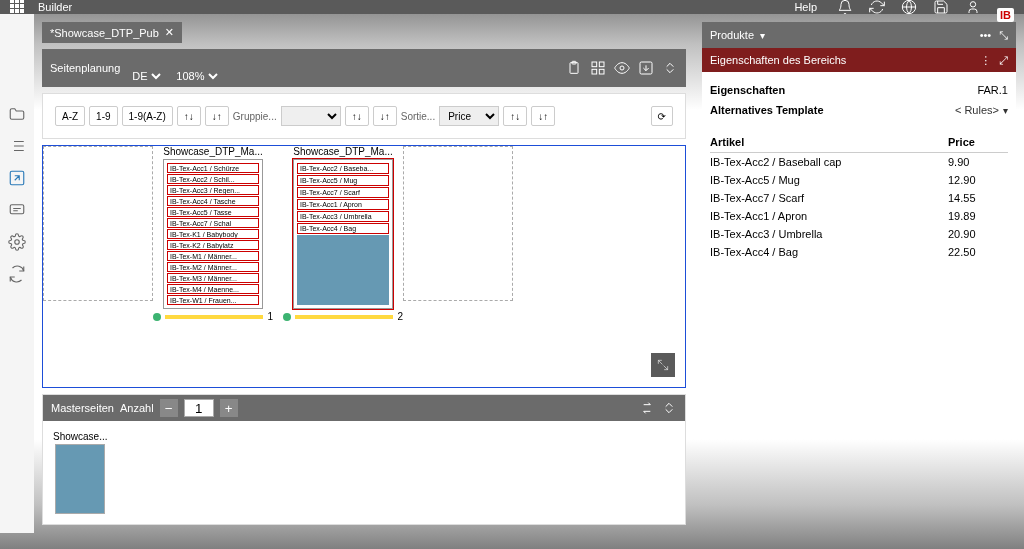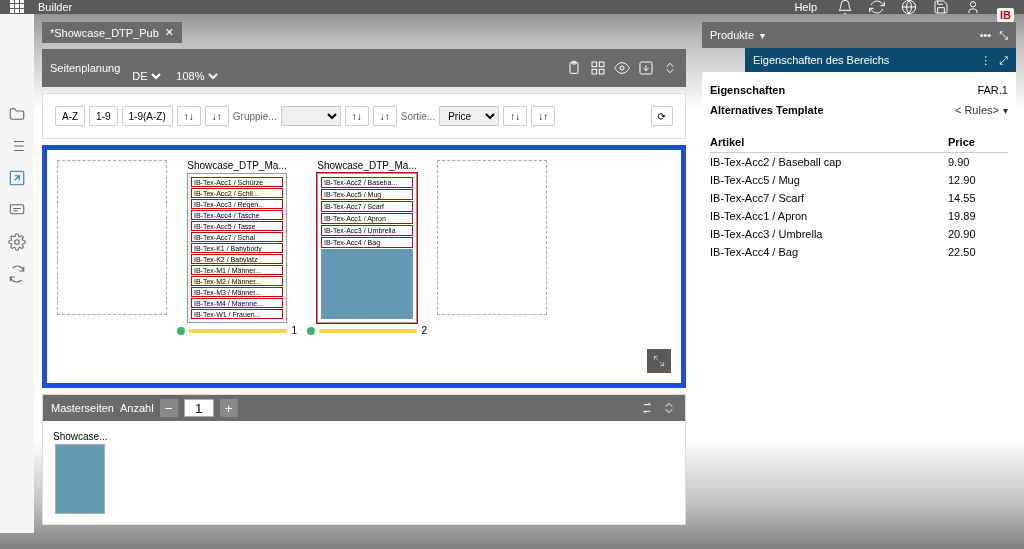--- a/index.html
+++ b/index.html
@@ -23,21 +23,21 @@
 .tab-close { cursor: pointer; }
 .panel-header { background: #6b6b6b; color: #fff; padding: 4px 8px; display: flex; align-items: center; gap: 8px; height: 38px; }
 .panel-header select { background: transparent; color: #fff; border: none; font-size: 11px; margin-top: 16px; }
 .panel-header .spacer { flex: 1; }
 .hdr-icon { width: 16px; height: 16px; cursor: pointer; }
 .hdr-icon svg { stroke: #fff; fill: none; stroke-width: 1.5; width: 16px; height: 16px; }
 .toolbar { background: #fff; border: 1px solid #ddd; padding: 12px; display: flex; align-items: center; gap: 4px; }
 .tbtn { border: 1px solid #ccc; padding: 2px 6px; font-size: 10px; cursor: pointer; background: #fff; border-radius: 2px; height: 20px; display: inline-flex; align-items: center; }
 .tsel { border: 1px solid #ccc; font-size: 10px; height: 20px; padding: 0 4px; }
 .tlbl { font-size: 10px; color: #666; }
-.page-canvas { background: #fff; border: 5px solid #1d4ed8; padding: 10px; display: flex; gap: 10px; flex: 1; position: relative; }
+.page-canvas { background: #fff; border: 1px solid #1d4ed8; display: flex; gap: 0; flex: 1; position: relative; }
 .slot { border: 1px dashed #aaa; width: 100%; height: 155px; }
 .page-wrap { display: flex; flex-direction: column; align-items: center; width: 120px; }
 .page-title { font-size: 10px; margin-bottom: 2px; white-space: nowrap; overflow: hidden; text-overflow: ellipsis; max-width: 110px; }
 .page-thumb { border: 1px solid #999; width: 100px; height: 150px; background: #fff; display: flex; flex-direction: column; padding: 3px; gap: 1px; overflow: hidden; }
 .page-thumb.sel { outline: 1px solid #c00; }
 .row-item { border: 1px solid #c00; font-size: 7px; padding: 1px 2px; white-space: nowrap; overflow: hidden; background: #fff; }
 .fill-blue { background: #6699b3; flex: 1; }
 .page-footer { display: flex; align-items: center; gap: 4px; width: 100%; margin-top: 2px; }
 .dot-green { width: 8px; height: 8px; background: #3cb371; border-radius: 50%; }
 .bar-yellow { flex: 1; height: 4px; background: #ffd940; }
@@ -47,21 +47,21 @@
 .enlarge-btn svg { stroke: #fff; fill: none; width: 14px; height: 14px; }
 .masters-panel { background: #fff; border: 1px solid #ddd; display: flex; flex-direction: column; }
 .masters-hdr { background: #6b6b6b; color: #fff; padding: 4px 8px; display: flex; align-items: center; gap: 6px; }
 .step-btn { background: #888; color: #fff; border: none; width: 18px; height: 18px; cursor: pointer; }
 .step-input { width: 30px; text-align: center; height: 18px; border: 1px solid #aaa; }
 .masters-body { padding: 10px; display: flex; gap: 10px; }
 .master-item { display: flex; flex-direction: column; align-items: center; }
 .master-thumb { width: 50px; height: 70px; border: 1px solid #aaa; background: #6699b3; }
 .right-panel { width: 330px; padding: 8px; display: flex; flex-direction: column; gap: 0; }
 .section-hdr { background: #6b6b6b; color: #fff; padding: 4px 8px; display: flex; align-items: center; justify-content: space-between; height: 26px; }
-.section-sub { background: #0c4a6e; color: #fff; padding: 4px 8px; display: flex; justify-content: space-between; height: 24px; align-items: center; margin-left: 43px; }
+.section-sub { background: #7f1d1d; color: #fff; padding: 4px 8px; display: flex; justify-content: space-between; height: 24px; align-items: center; }
 .props { background: #fff; padding: 8px; }
 .prop-row { display: flex; justify-content: space-between; padding: 4px 0; font-size: 11px; }
 .prop-val { font-weight: normal; }
 .sel-link { color: #333; display: flex; align-items: center; gap: 4px; cursor: pointer; }
 .table { background: #fff; padding: 4px 8px 8px; }
 .th { display: flex; border-bottom: 1px solid #ccc; font-weight: bold; font-size: 11px; padding: 4px 0; }
 .th .c1 { flex: 1; }
 .th .c2 { width: 60px; }
 .tr { display: flex; font-size: 11px; padding: 3px 0; }
 .tr .c1 { flex: 1; }

